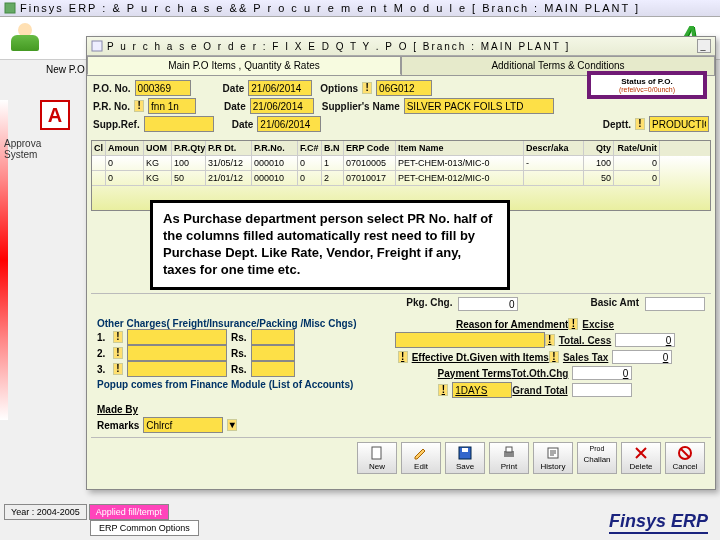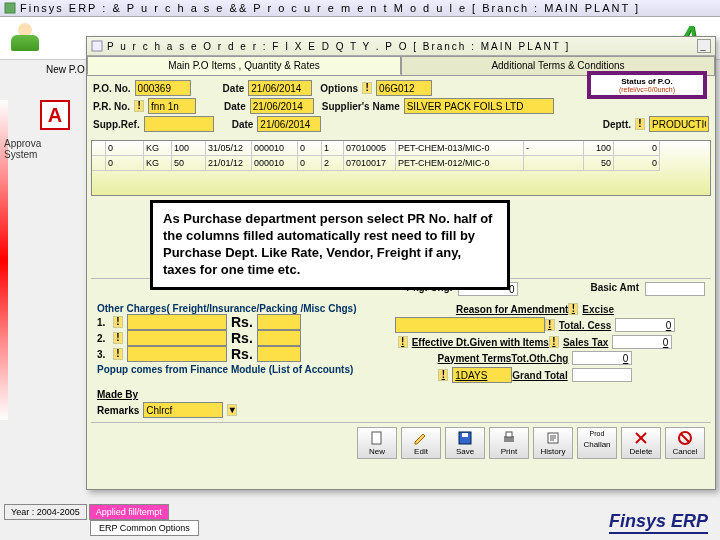--- a/index.html
+++ b/index.html
@@ -46,21 +46,21 @@
 
   .lower { position:relative; margin-top:80px; padding:2px 4px; background:#f1f5dc; }
   .sec-label { font-size:10px; font-weight:bold; }
   .row { display:flex; align-items:center; gap:4px; margin-bottom:2px; }
   .pkg-row { display:flex; justify-content:flex-end; gap:6px; border-top:1px solid #bbb; padding:3px 6px; }
 
   .finsec { display:flex; gap:8px; padding:4px 6px 2px; }
   .left-fin { width:260px; }
   .num-row { display:flex; gap:4px; align-items:center; }
   .num { font-size:10px; font-weight:bold; width:12px; }
-  .rs { font-size:14px; font-weight:bold; }
+  .rs { font-size:10px; font-weight:bold; }
   .right-fin { flex:1; }
   .rf-row { display:flex; gap:0; align-items:center; margin-bottom:2px; justify-content:center;text-decoration:underline; }
   .rf-left { display:flex; gap:4px; align-items:center; }
   .val { width:60px; height:14px; border:1px solid #aaa; background:#fff; text-align:right; padding:1px 3px; font-size:10px; }
 
   .made-rem { padding:2px 6px; }
 
   .btnbar { display:flex; justify-content:flex-end; gap:4px; padding:4px 6px; border-top:1px solid #bbb; }
   .btn { display:flex; flex-direction:column; align-items:center; gap:1px; width:40px; padding:2px 0; border:1px solid #aaa; background:linear-gradient(#fff,#ddd); font-size:8px; cursor:pointer; }
   .btn svg{width:16px;height:16px;}
@@ -154,20 +154,35 @@
       <span class="lbl" style="margin-left:14px">Date</span>
       <input class="field" style="width: 64px;" value="21/06/2014">
       <span style="flex:1"></span>
       <span class="lbl">Deptt.</span>
       <span class="lbl-bang">!</span>
       <input class="field" style="width: 60px;" value="PRODUCTION">
     </div>
   </div>
 
   <div class="grid">
+    <div class="grid-head">
+      <div class="c-cl">Cl</div>
+      <div class="c-am">Amoun</div>
+      <div class="c-uom">UOM</div>
+      <div class="c-prq">P.R.Qty.</div>
+      <div class="c-prd">P.R Dt.</div>
+      <div class="c-prn">P.R.No.</div>
+      <div class="c-pc">F.C#</div>
+      <div class="c-bn">B.N</div>
+      <div class="c-erp">ERP Code</div>
+      <div class="c-itm">Item Name</div>
+      <div class="c-des">Descr/aka</div>
+      <div class="c-qty">Qty</div>
+      <div class="c-rate">Rate/Unit</div>
+    </div>
     <div class="grid-body">
       <div class="grid-row">
         <div class="c-cl"></div>
         <div class="c-am">0</div>
         <div class="c-uom">KG</div>
         <div class="c-prq">100</div>
         <div class="c-prd">31/05/12</div>
         <div class="c-prn">000010</div>
         <div class="c-pc">0</div>
         <div class="c-bn">1</div>

